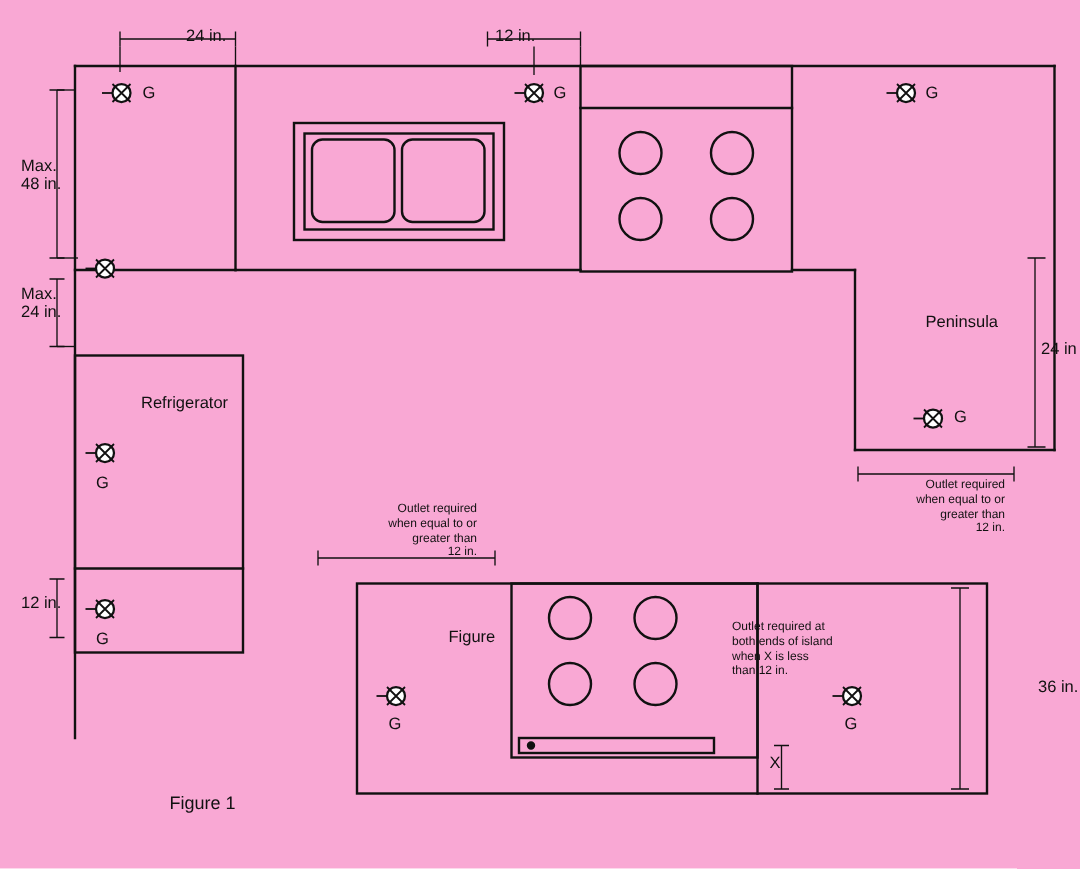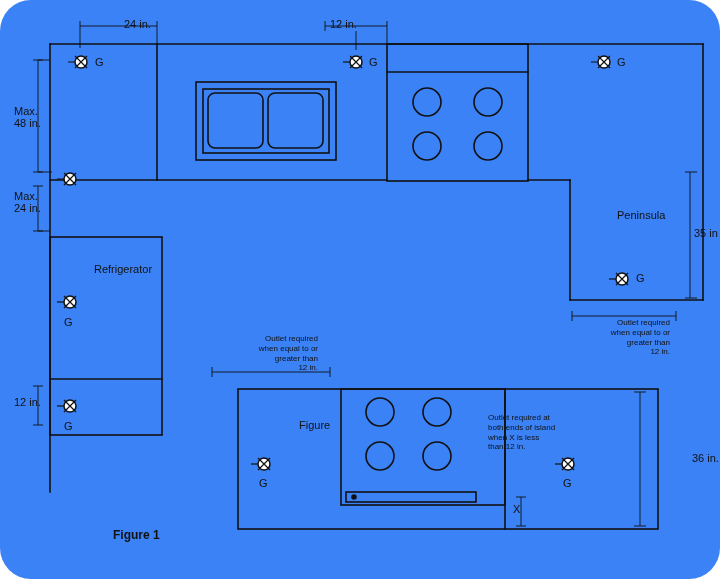--- a/index.html
+++ b/index.html
@@ -7,23 +7,22 @@
     padding: 0;
     background: #ffffff;
   }
   body {
     font-family: "Liberation Sans", sans-serif;
   }
   #stage {
     position: relative;
     width: 720px;
     height: 579px;
-    background: #3b82f6;
+    background: #f9a8d4;
     overflow: hidden;
-    border-radius: 31px;
   }
   #stage svg {
     position: absolute;
     left: 0;
     top: 0;
   }
   .lbl {
     position: absolute;
     font-family: "Liberation Sans", sans-serif;
     color: #111111;
@@ -40,21 +39,21 @@
   }
   .room {
     font-size: 11px;
     margin-left: 29px;
   }
   .gl {
     font-size: 11px;
   }
   .figcap {
     font-size: 12px;
-    font-weight: bold;
+    font-weight: normal;
   }
 </style>
 </head>
 <body>
 
 <div id="stage">
 
   <svg width="720" height="579" viewBox="0 0 720 579">
     <g fill="none" stroke="#111111" stroke-width="1.6" stroke-linecap="square">
 
@@ -197,21 +196,21 @@
 
   <div class="lbl dim" style="left:124px; top:18px;">24 in.</div>
   <div class="lbl dim" style="left:330px; top:18px;">12 in.</div>
 
   <div class="lbl dim" style="left:14px; top:105px;">Max.
 48 in.</div>
   <div class="lbl dim" style="left:14px; top:190px;">Max.
 24 in.</div>
   <div class="lbl dim" style="left:14px; top:396px;">12 in.</div>
 
-  <div class="lbl dim" style="left:694px; top:227px;">35 in</div>
+  <div class="lbl dim" style="left:694px; top:227px;">24 in</div>
   <div class="lbl dim" style="left:652px; top:452px;margin-left:40px;">36 in.</div>
   <div class="lbl dim" style="left:513px; top:503px;">X</div>
 
   <div class="lbl room" style="left:65px; top:263px;">Refrigerator</div>
   <div class="lbl room" style="left:588px; top:209px;">Peninsula</div>
   <div class="lbl room" style="left:270px; top:419px;">Figure</div>
 
   <div class="lbl gl" style="left:95px; top:56px;">G</div>
   <div class="lbl gl" style="left:369px; top:56px;">G</div>
   <div class="lbl gl" style="left:617px; top:56px;">G</div>

